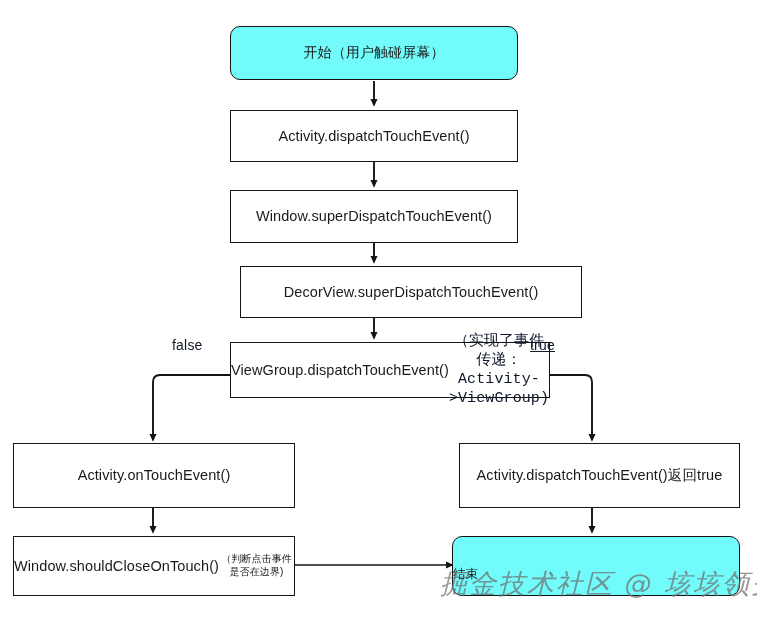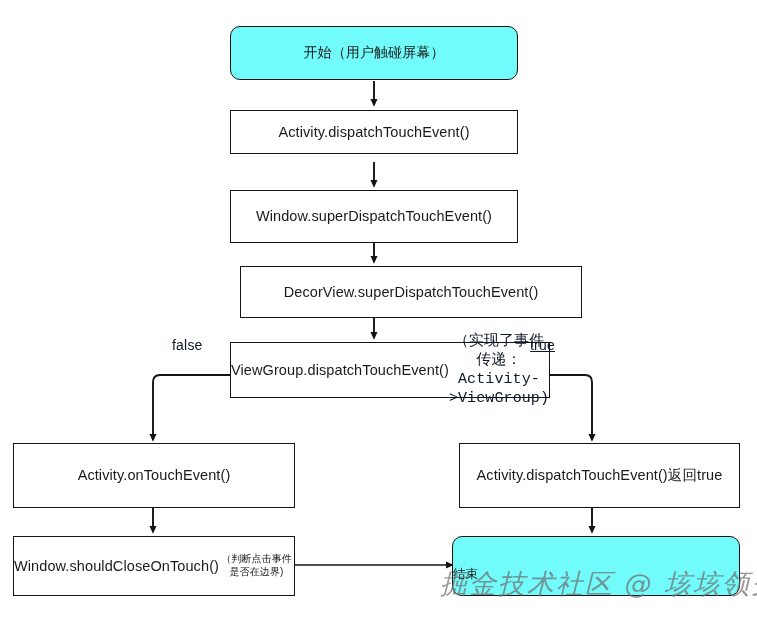--- a/index.html
+++ b/index.html
@@ -116,21 +116,21 @@
     <path d="M592,508 L592,532" stroke="#141414" stroke-width="1.9" fill="none" marker-end="url(#arrow)"></path>
 
     <path d="M295,565 L452,565" stroke="#141414" stroke-width="1.5" fill="none" marker-end="url(#arrow)"></path>
   </svg>
 
   <div class="node terminal" style="left:230px; top:26px; width:288px; height:54px;">
     <span class="cn-title">开始</span>
     <span class="cn-sub">（用户触碰屏幕）</span>
   </div>
 
-  <div class="node" style="left:230px; top:110px; width:288px; height:44px;">
+  <div class="node" style="left:230px; top:110px; width:288px; height:52px;">
     <span>Activity.dispatchTouchEvent()</span>
   </div>
 
   <div class="node" style="left:230px; top:190px; width:288px; height:53px;">
     <span>Window.superDispatchTouchEvent()</span>
   </div>
 
   <div class="node" style="left:240px; top:266px; width:342px; height:52px;">
     <span>DecorView.superDispatchTouchEvent()</span>
   </div>

